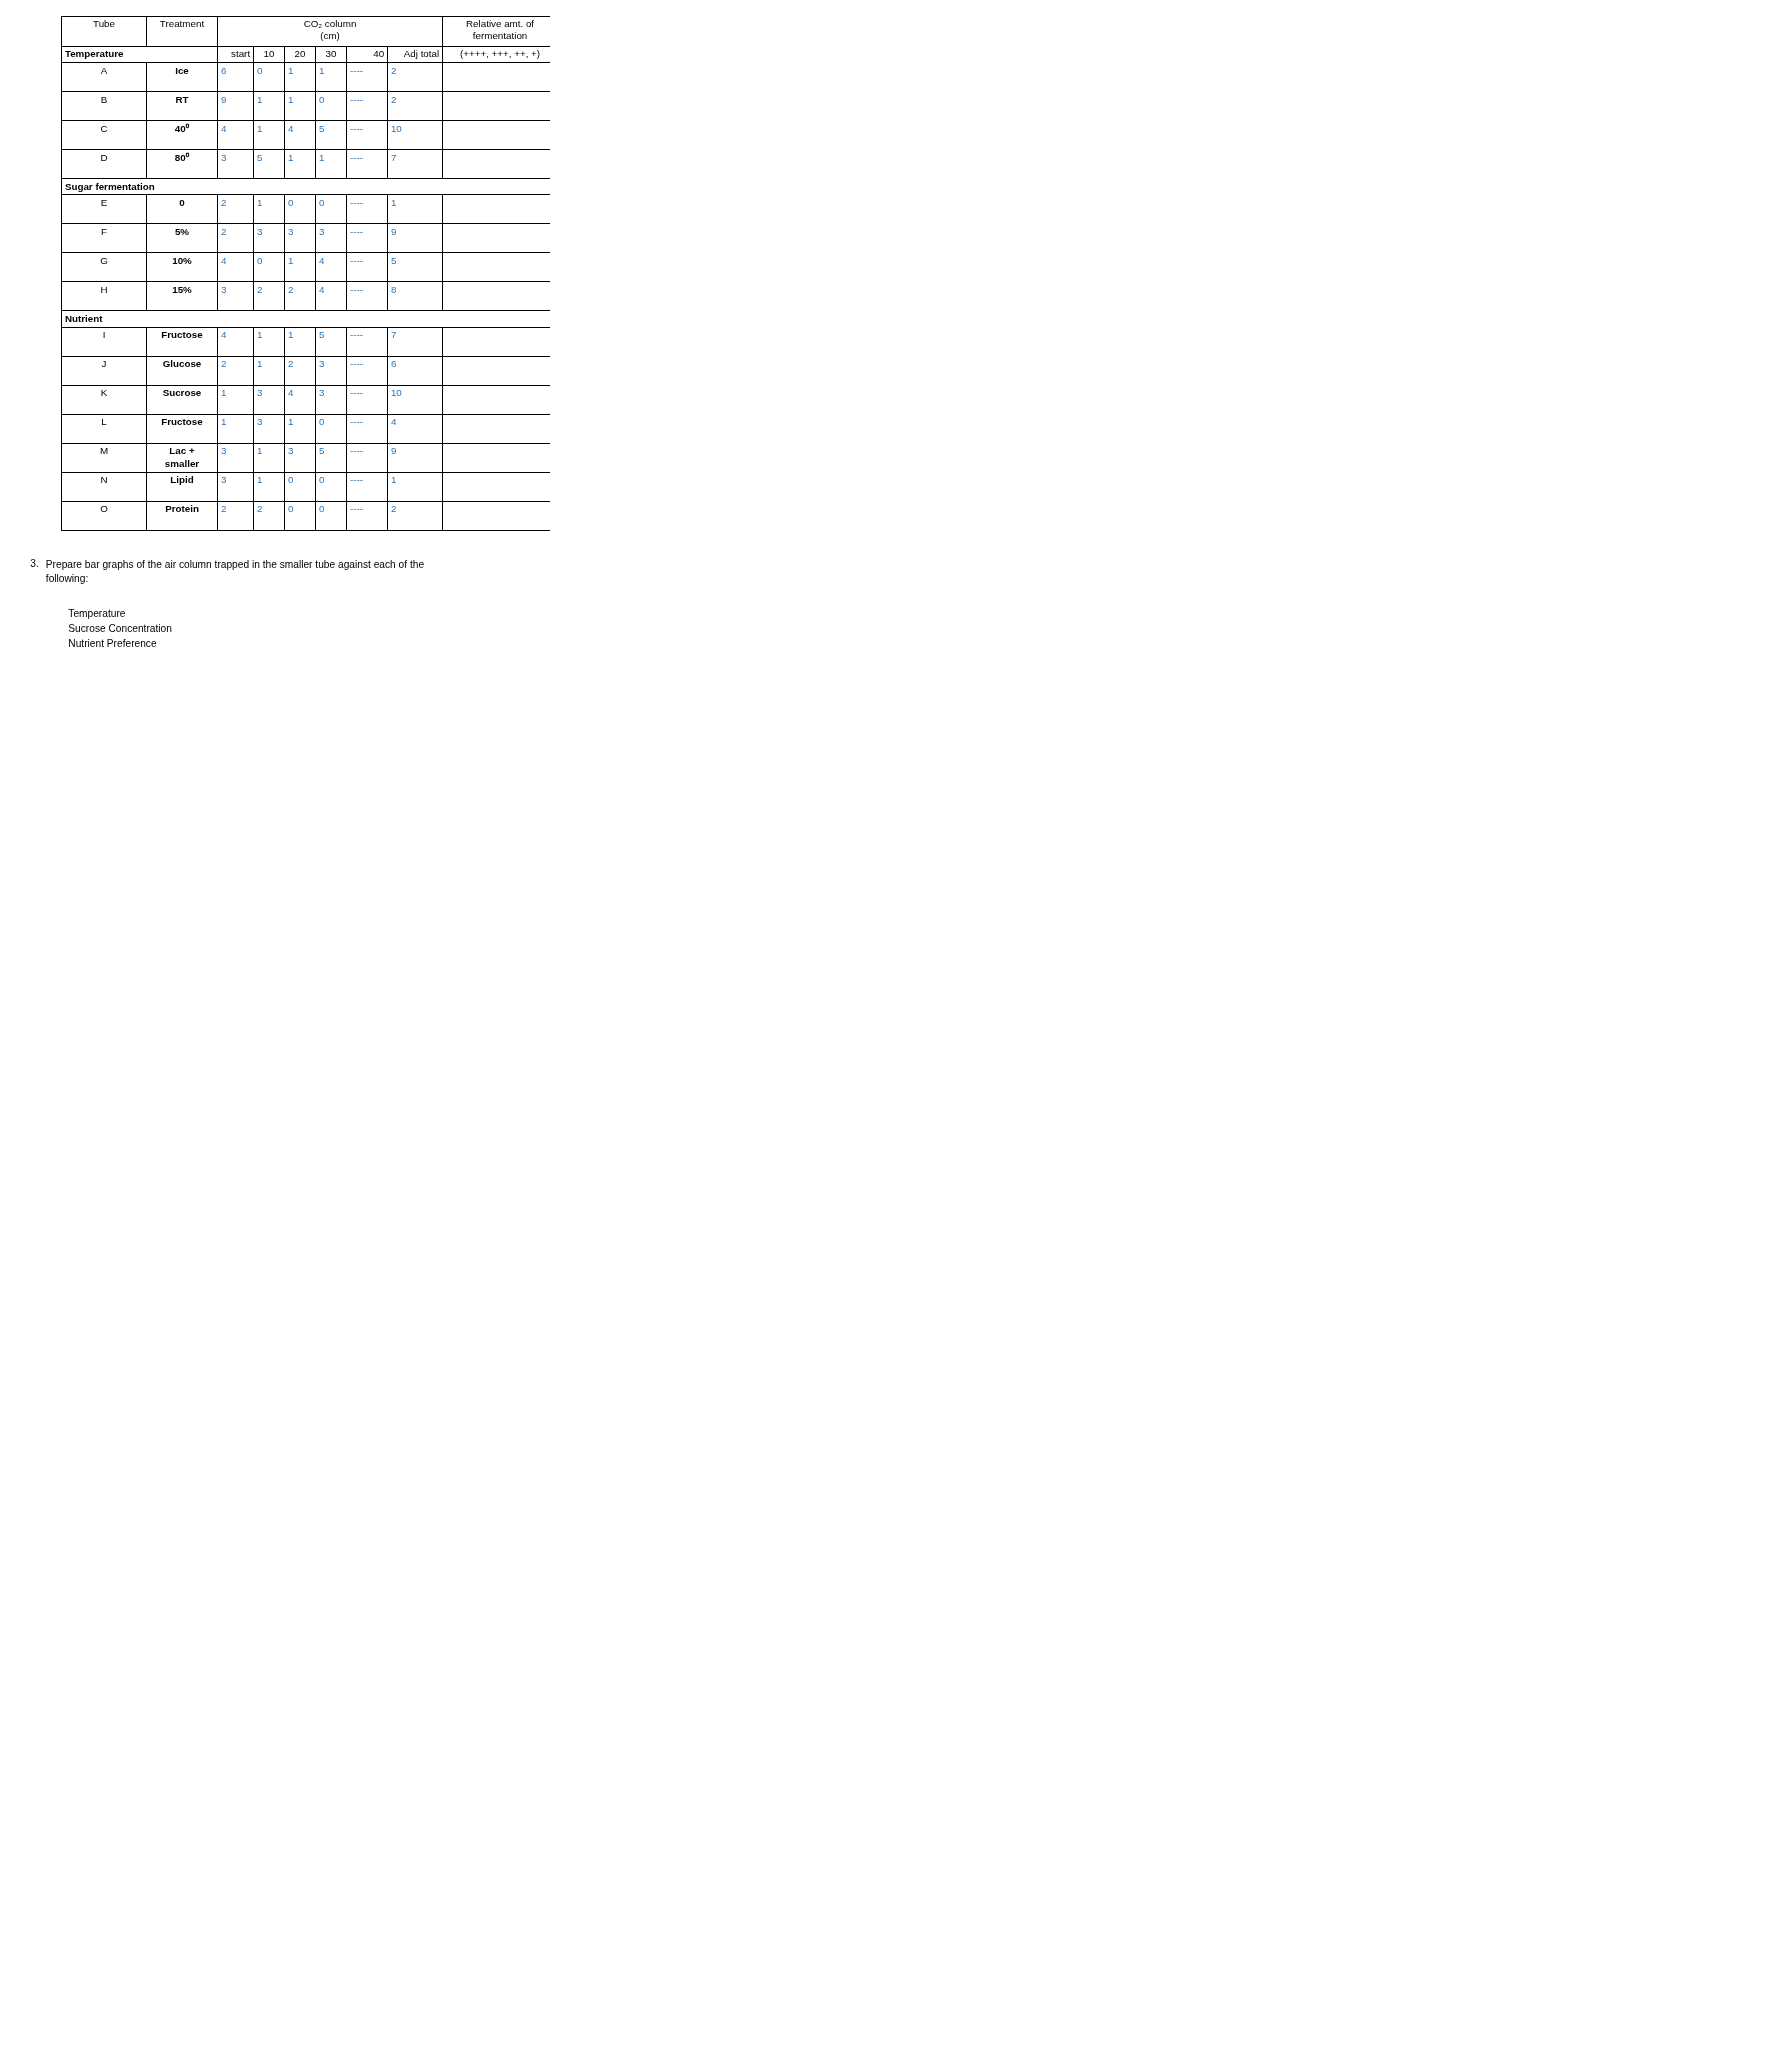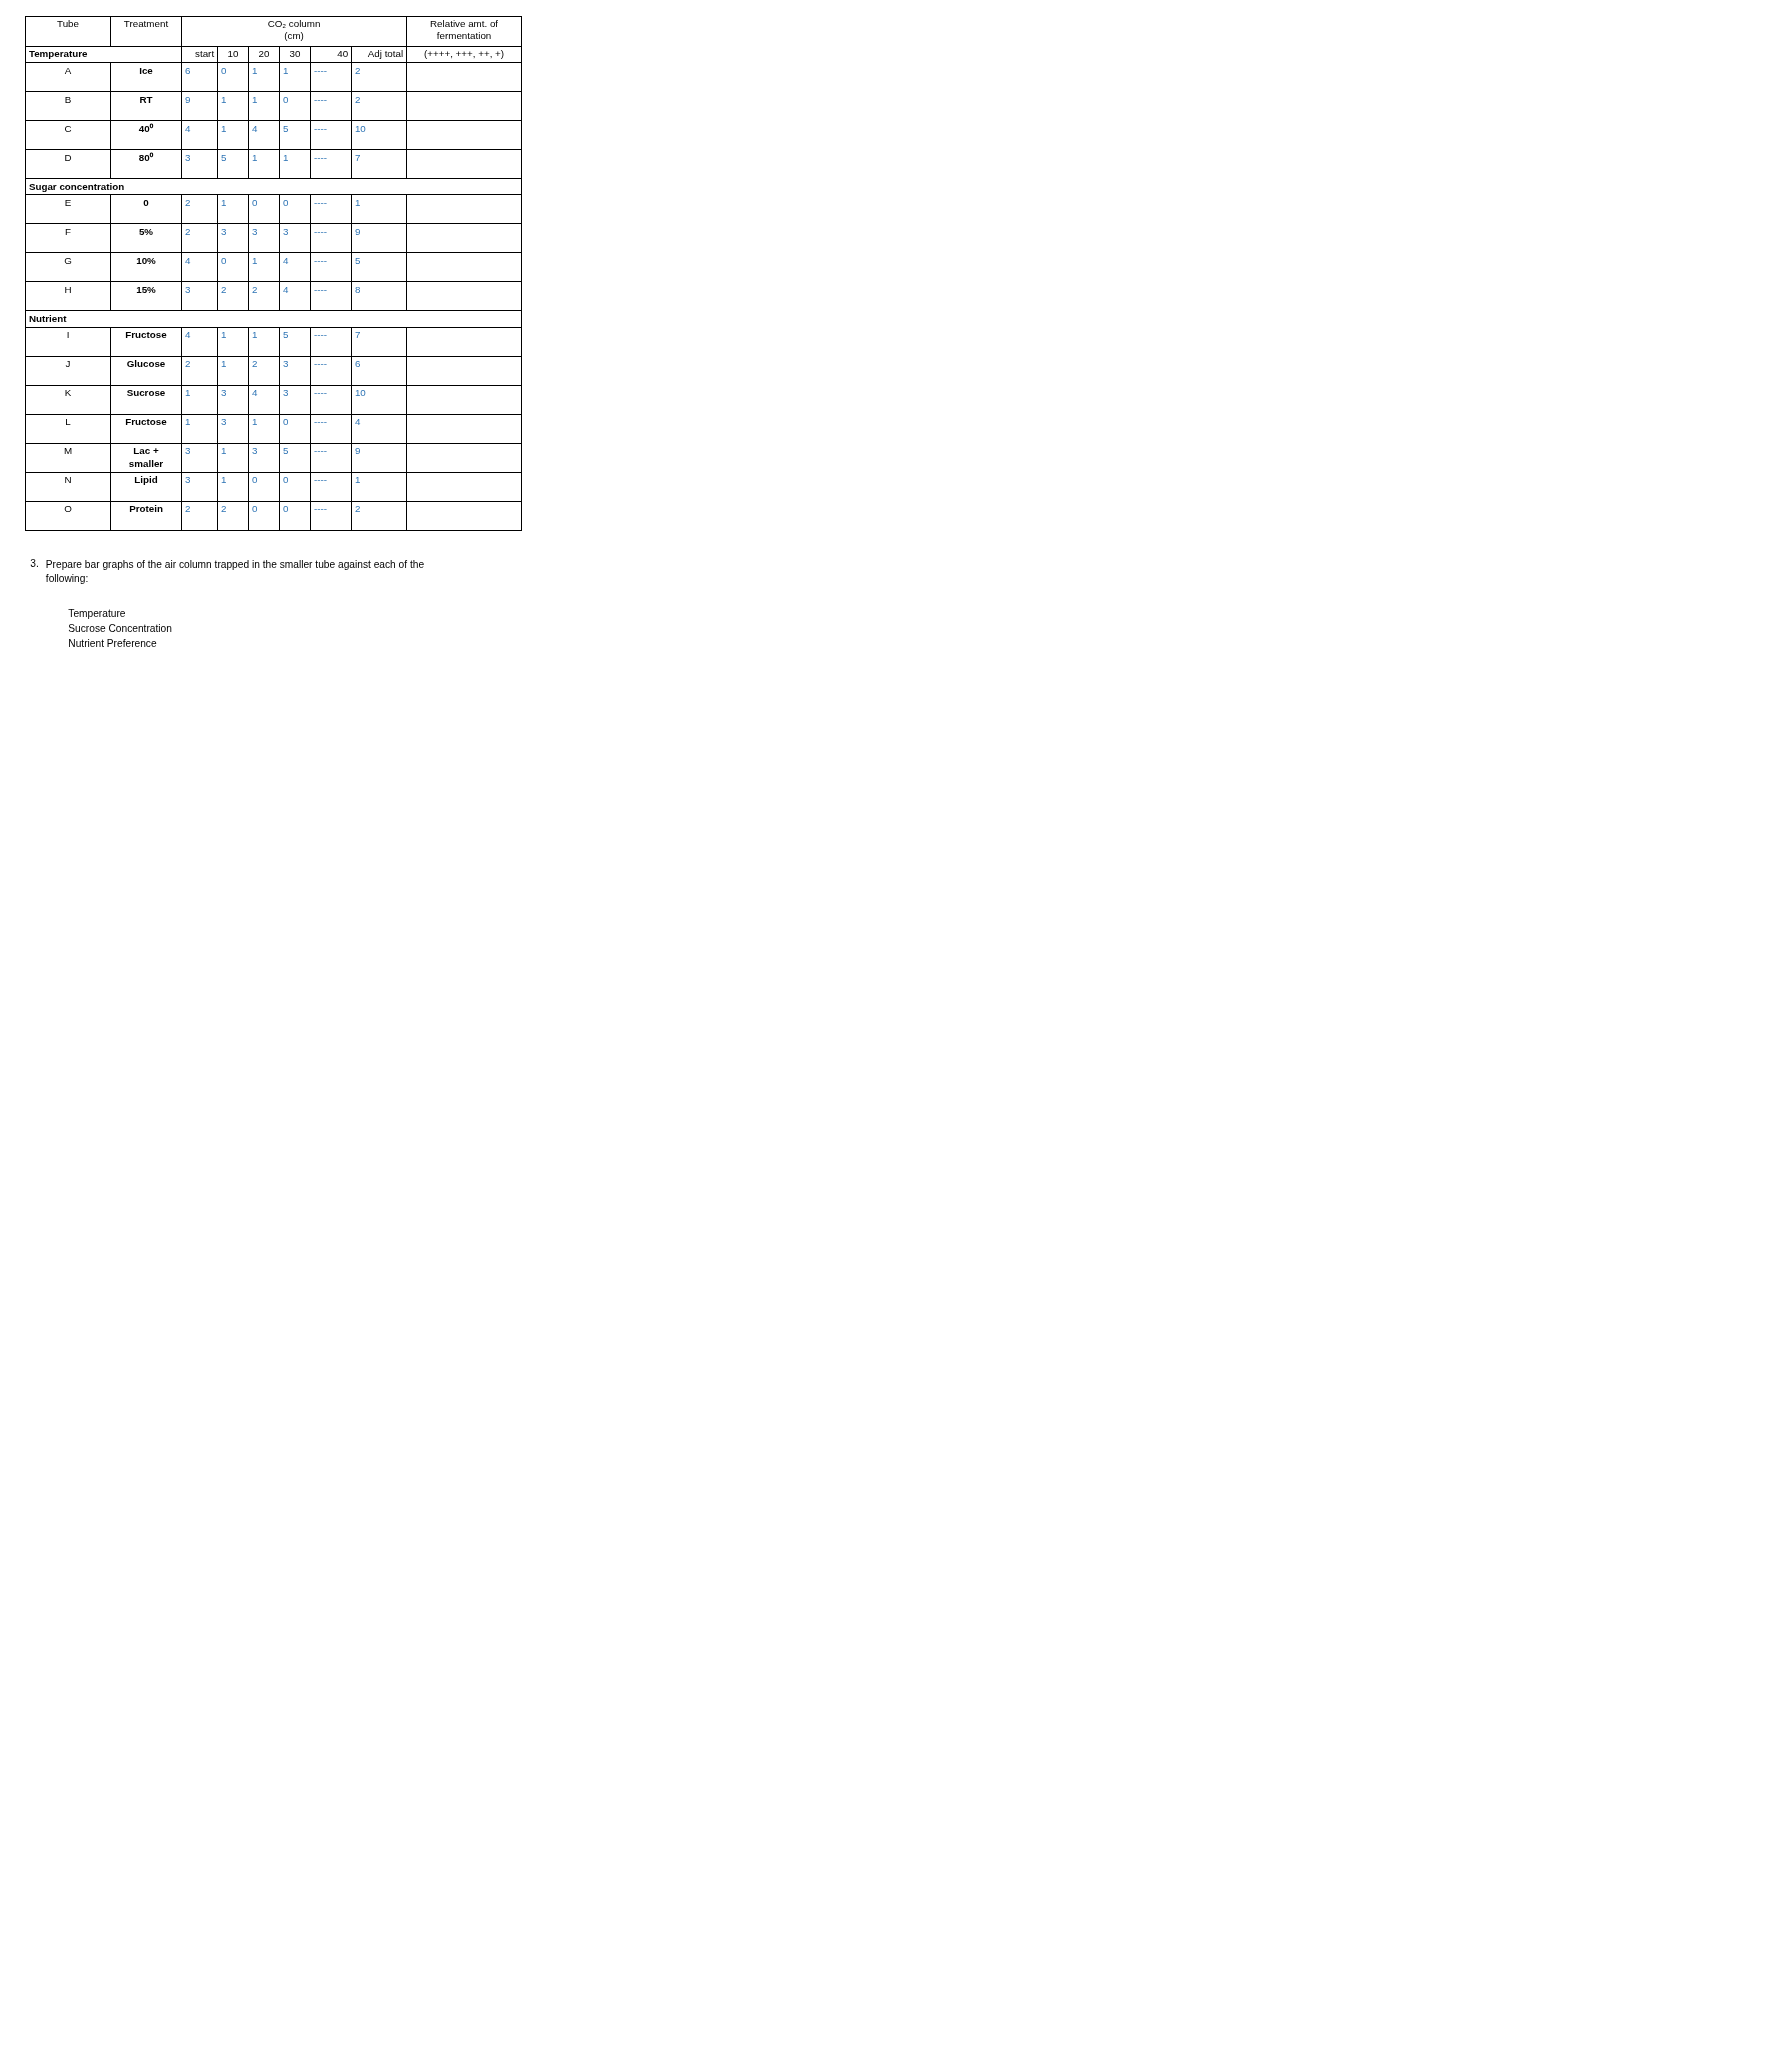--- a/index.html
+++ b/index.html
@@ -9,20 +9,21 @@
     min-height: 650px;
     font-family: "Liberation Sans", sans-serif;
     color: #000000;
   }
   .page { padding: 15.5px 25px 16.4px 25px; }
 
   table.results {
     border-collapse: collapse;
     table-layout: fixed;
     width: 495px;
+    margin-left: 36px;
   }
   table.results td {
     border: 0.8px solid #000000;
     font-size: 9.8px;
     line-height: 1.25;
     vertical-align: top;
     padding: 1.6px 2.9px;
     overflow: hidden;
   }
   .c-head { text-align: center; height: 30px; padding-top: 3.3px; }
@@ -130,21 +131,21 @@
       <td class="c-val">3</td>
       <td class="c-val">5</td>
       <td class="c-val">1</td>
       <td class="c-val">1</td>
       <td class="c-val">----</td>
       <td class="c-val">7</td>
       <td class="c-rel"></td>
     </tr>
 
     <tr>
-      <td class="c-section" colspan="9">Sugar concentration</td>
+      <td class="c-section" colspan="9">Sugar fermentation</td>
     </tr>
     <tr class="r-data">
       <td class="c-tube">E</td>
       <td class="c-treat">0</td>
       <td class="c-val">2</td>
       <td class="c-val">1</td>
       <td class="c-val">0</td>
       <td class="c-val">0</td>
       <td class="c-val">----</td>
       <td class="c-val">1</td>

